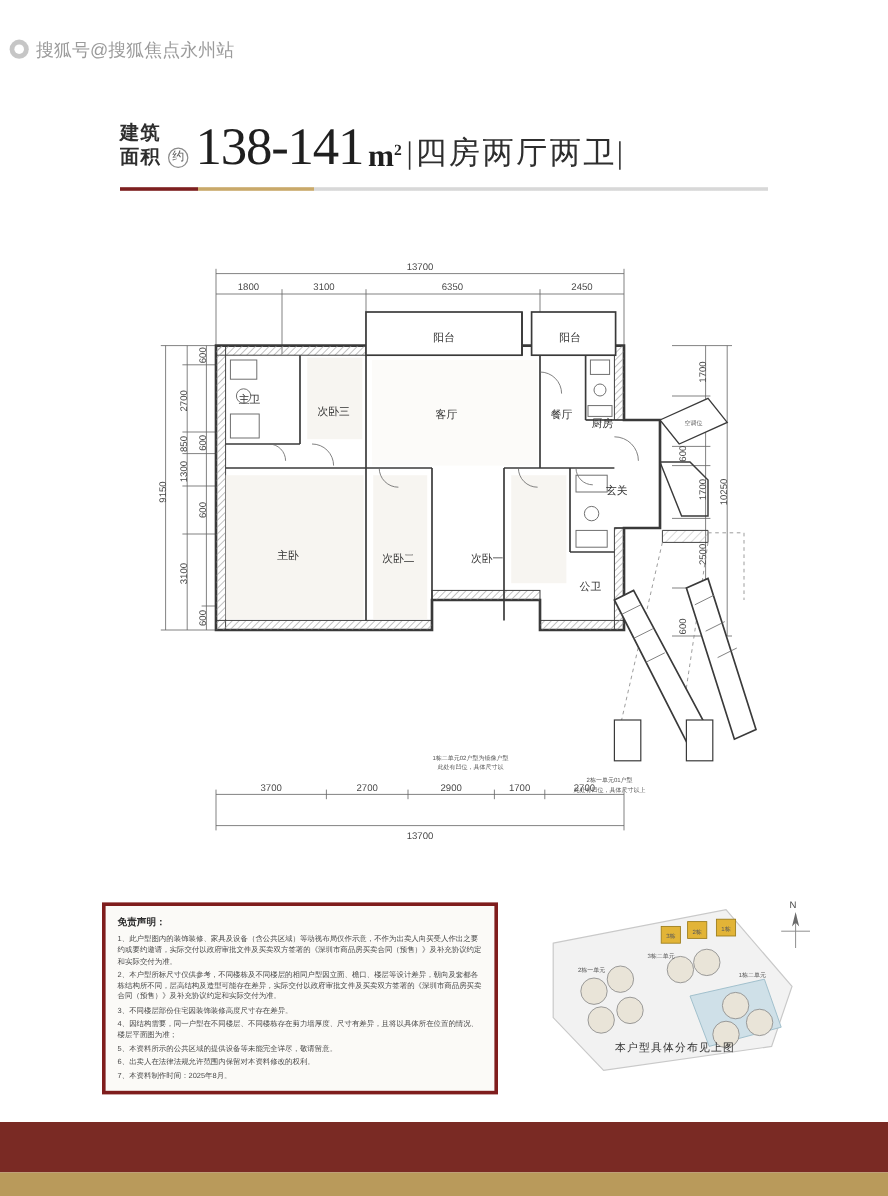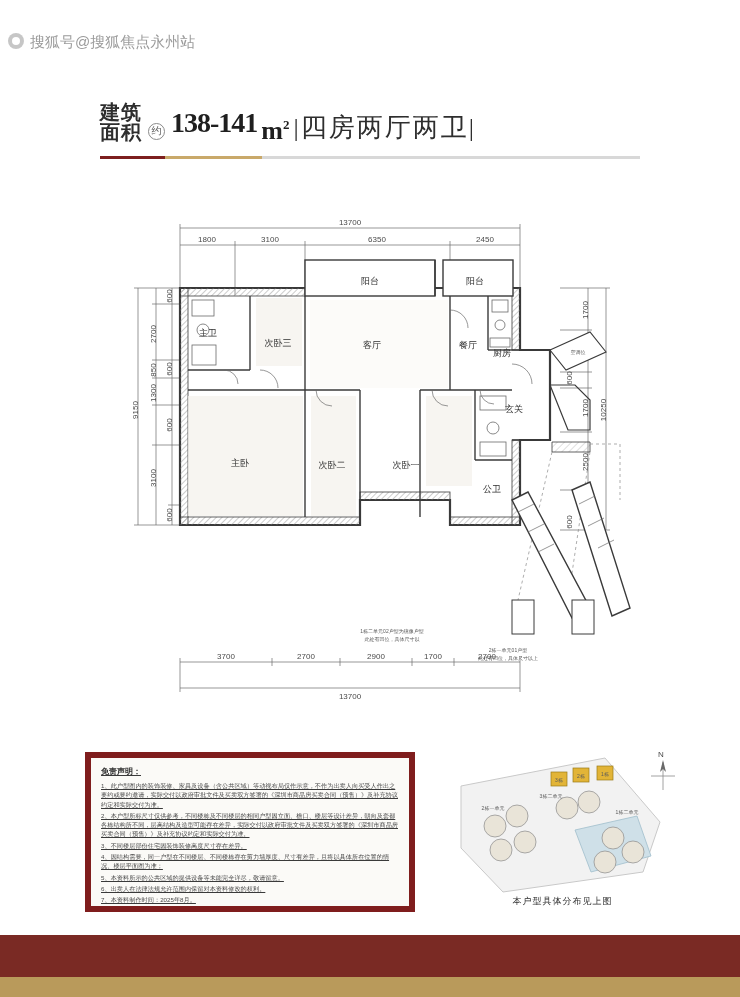--- a/index.html
+++ b/index.html
@@ -14,30 +14,30 @@
   .wm .logo{
     width:16px;height:16px;border-radius:50%;background:#bdbdbd;display:inline-block;
     position:relative;
   }
   .wm .logo:after{content:"";position:absolute;left:4px;top:4px;width:8px;height:8px;border-radius:50%;background:#fff;}
 
   
   .title-wrap{position:absolute;left:100px;top:100px;width:560px;}
   .title-row{display:flex;align-items:flex-end;gap:4px;}
   .title-small{
-    font-family:Liberation Sans, sans-serif;font-weight:bold;font-size:20px;line-height:20px;
+    font-family:Liberation Mono, monospace;font-weight:bold;font-size:16px;line-height:20px;
     color:#2e2e2e;letter-spacing:1px;padding-bottom:4px;
   }
   .title-about{
     font-size:10px;color:#5a5a5a;border:1px solid #8a8a8a;border-radius:50%;
     width:15px;height:15px;line-height:14px;text-align:center;margin:0 2px 6px 2px;
     font-family:"Liberation Serif", serif;
   }
   .title-big{
-    font-family:"Liberation Serif", serif;font-weight:bold;font-size:28px;line-height:46px;
+    font-family:"Liberation Serif", serif;font-weight:normal;font-size:44px;line-height:46px;
     color:#1f1f1f;letter-spacing:-1px;
   }
   .title-unit{font-family:"Liberation Serif", serif;font-weight:bold;font-size:26px;line-height:30px;color:#1f1f1f;text-align:center;}
   .title-sup{font-size:13px;vertical-align:super;}
   .title-rooms{
     font-family:"Liberation Serif", serif;font-size:26px;line-height:26px;color:#2e2e2e;
     letter-spacing:2px;padding-bottom:5px;margin-left:0;
   }
   .title-rule{
     margin-top:10px;height:3px;width:540px;
@@ -48,29 +48,29 @@
   .plan{position:absolute;left:120px;top:200px;width:520px;height:520px;text-align:right;}
   svg{display:block;}
   .dimtxt{font-size:8px;fill:#4a4a4a;font-family:"Liberation Sans",sans-serif;}
   .dimtxt-v{font-size:8px;fill:#4a4a4a;font-family:"Liberation Sans",sans-serif;}
   .roomtxt{font-size:9px;fill:#2f2f2f;font-family:"Liberation Sans",sans-serif;}
   .tinytxt{font-size:5px;fill:#5a5a5a;font-family:"Liberation Sans",sans-serif;}
 
   
   .disclaimer{
     position:absolute;left:85px;top:752px;width:330px;height:160px;
-    border:6px solid #7f1d1d;background:#fbfaf7;padding:8px 10px;box-sizing:border-box;text-decoration:underline;
+    border:3px solid #7f1d1d;background:#fbfaf7;padding:8px 10px;box-sizing:border-box;
   }
   .disclaimer h4{margin:0 0 4px 0;font-size:8px;font-weight:bold;color:#2f2f2f;}
   .disclaimer p{margin:0 0 2px 0;font-size:6.2px;line-height:1.5;color:#4a4a4a;}
 
   
   .keyplan{position:absolute;left:455px;top:752px;width:215px;height:165px;}
   .keyplan-cap{
-    position:absolute;left:455px;top:895px;width:215px;text-align:center;
+    position:absolute;left:455px;top:867px;width:215px;text-align:center;
     font-size:9px;color:#2f2f2f;letter-spacing:1px;
   }
   .compass{position:absolute;left:645px;top:752px;width:36px;height:40px;}
   .compass .n{position:absolute;left:13px;top:-2px;font-size:8px;color:#4a4a4a;}
 
   
   .bar1{position:absolute;left:0;top:935px;width:740px;height:42px;background:#7a2a24;}
   .bar2{position:absolute;left:0;top:977px;width:740px;height:20px;background:#b99a5b;}
 </style>
 </head>

